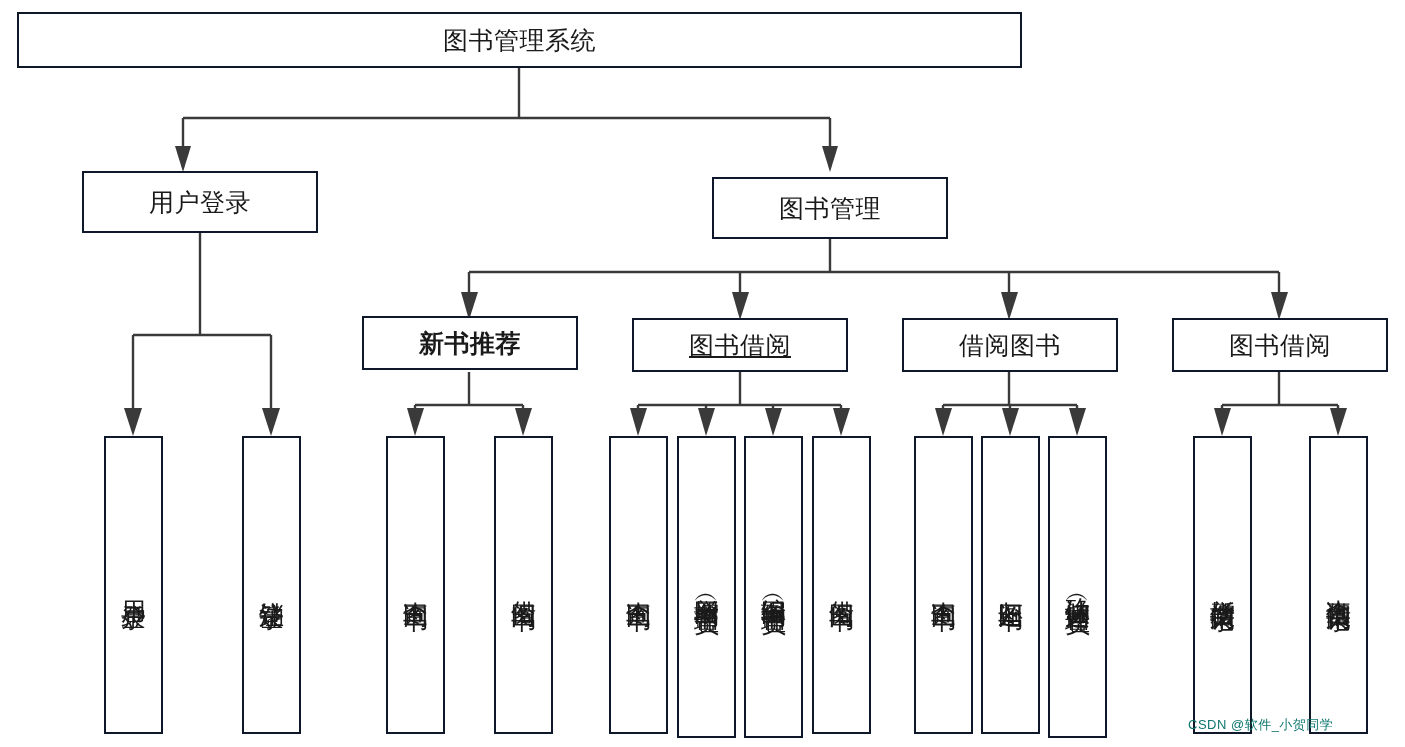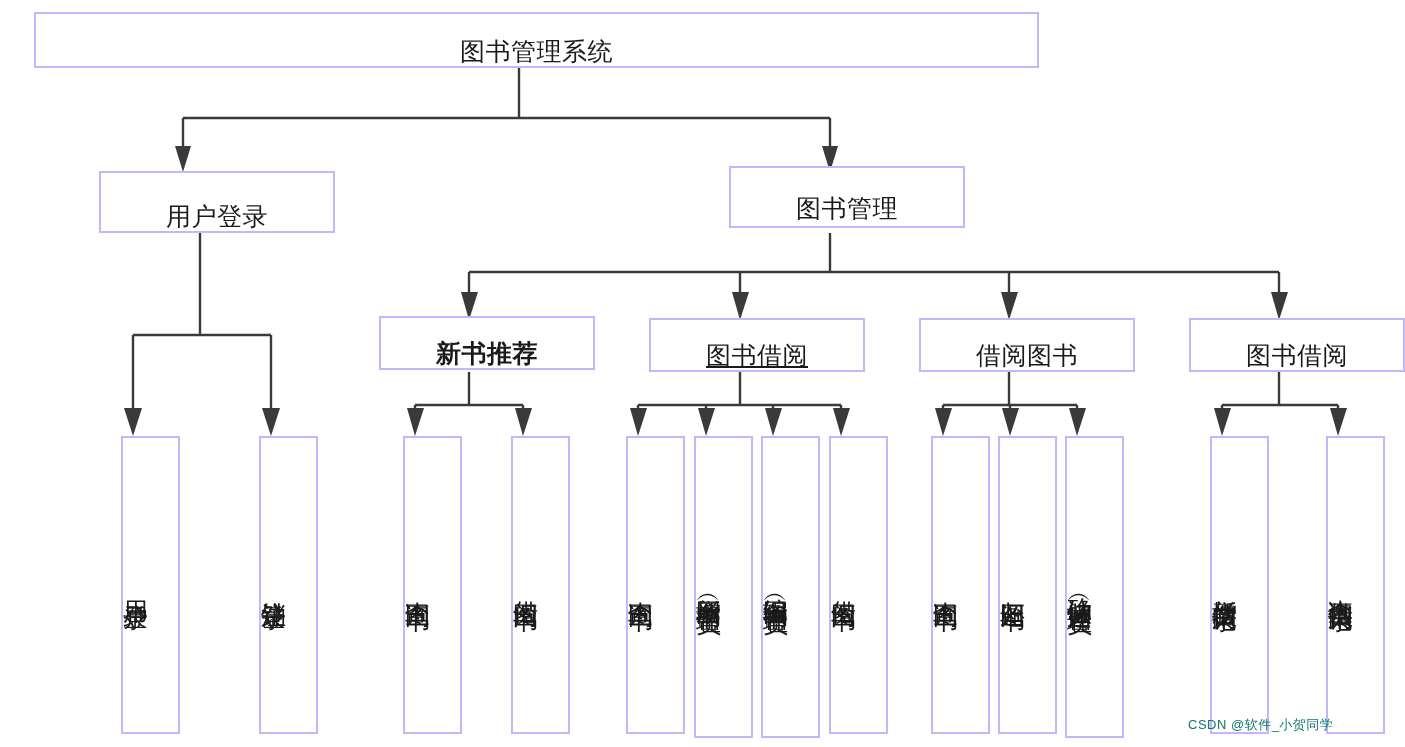--- a/index.html
+++ b/index.html
@@ -13,28 +13,27 @@
   #canvas {
     position: relative;
     width: 1405px;
     height: 747px;
     background: #ffffff;
     overflow: hidden;
   }
   .node {
     position: absolute;
     box-sizing: border-box;
-    border: 2px solid #c4b5fd;
+    border: 2px solid #0f172a;
     background: #ffffff;
     display: flex;
-    align-items: flex-end;
+    align-items: center;
     justify-content: center;
     color: #1a1a1a;
     text-align: center;
-    margin-left: 17px;
   }
   .node.horiz {
     font-size: 25px;
     letter-spacing: 0.5px;
     line-height: 1.2;
   }
   .node.vert {
     writing-mode: vertical-rl;
     text-orientation: upright;
     font-size: 25px;
@@ -141,21 +140,21 @@
     <polygon points="1338,436 1330,408 1347,408"></polygon>
   </svg>
 
   <div class="node horiz" style="left:17px; top:12px; width:1005px; height:56px;">
     <span class="label">图书管理系统</span>
   </div>
 
   <div class="node horiz" style="left:82px; top:171px; width:236px; height:62px;">
     <span class="label">用户登录</span>
   </div>
-  <div class="node horiz" style="left:712px; top:166px; width:236px; height:62px;font-family:Liberation Mono, monospace;">
+  <div class="node horiz" style="left:712px; top:177px; width:236px; height:62px;">
     <span class="label">图书管理</span>
   </div>
 
   <div class="node horiz" style="left:362px; top:316px; width:216px; height:54px;font-weight:bold;">
     <span class="label">新书推荐</span>
   </div>
   <div class="node horiz" style="left:632px; top:318px; width:216px; height:54px;text-decoration:underline;">
     <span class="label">图书借阅</span>
   </div>
   <div class="node horiz" style="left:902px; top:318px; width:216px; height:54px;">

